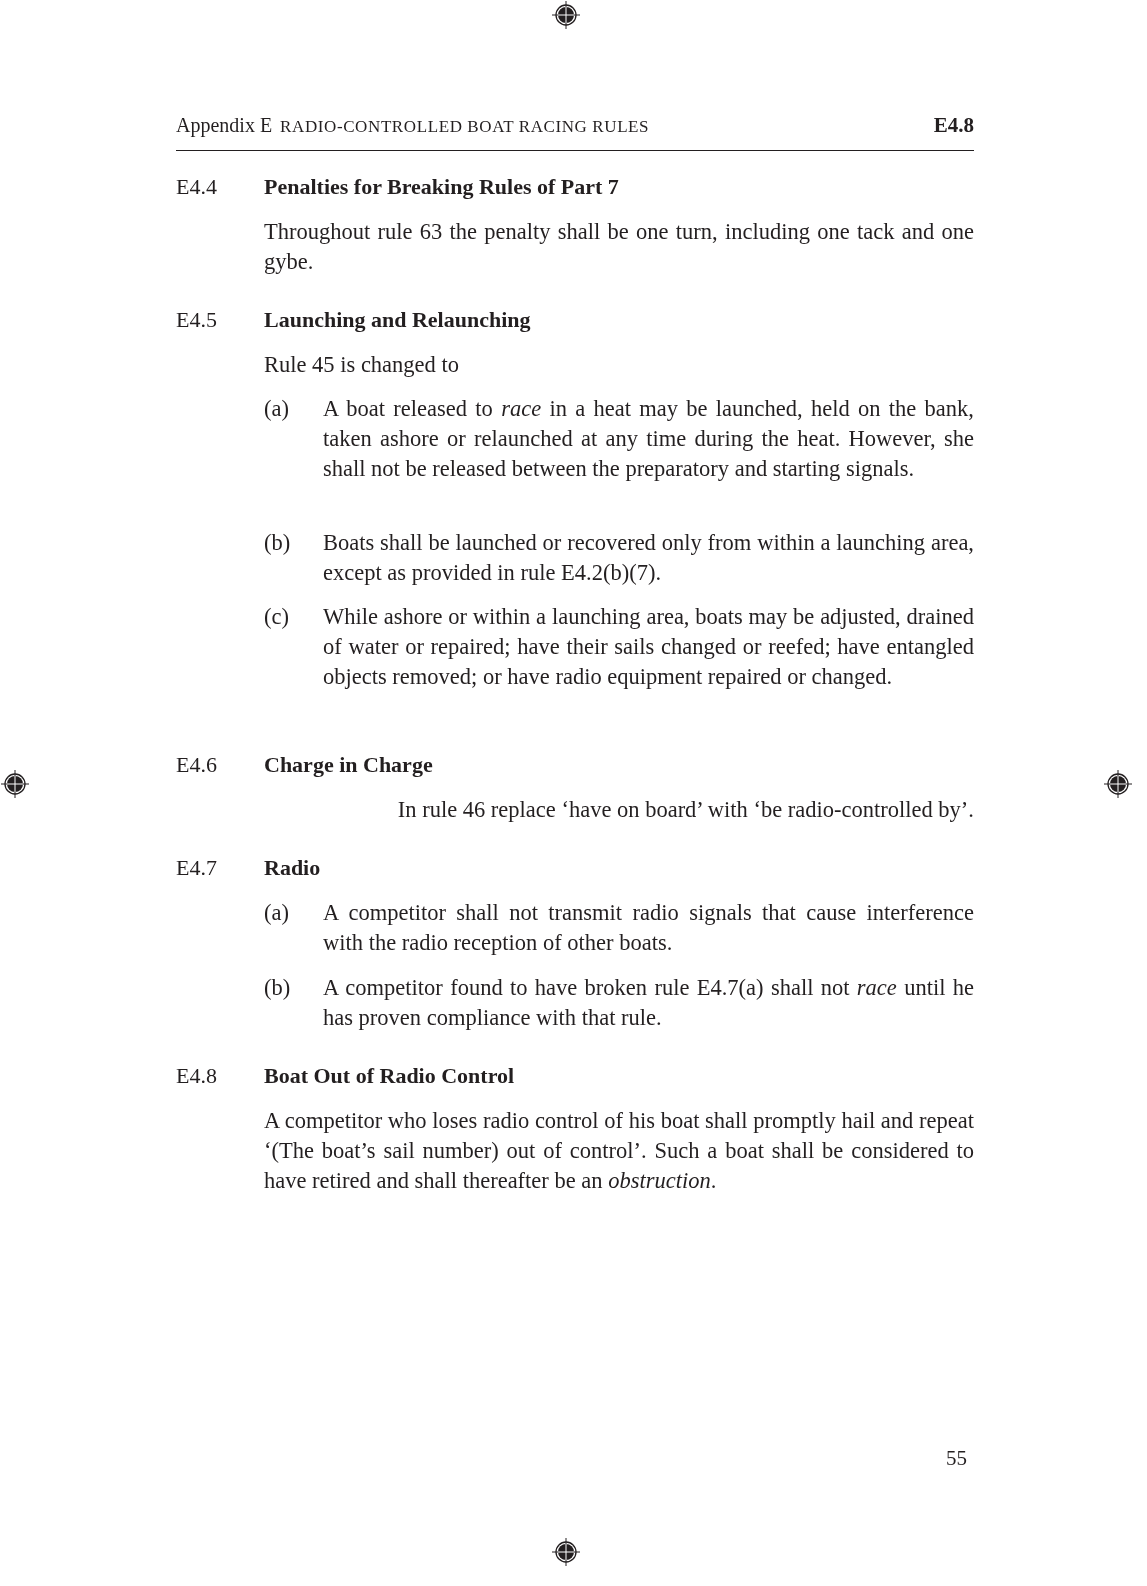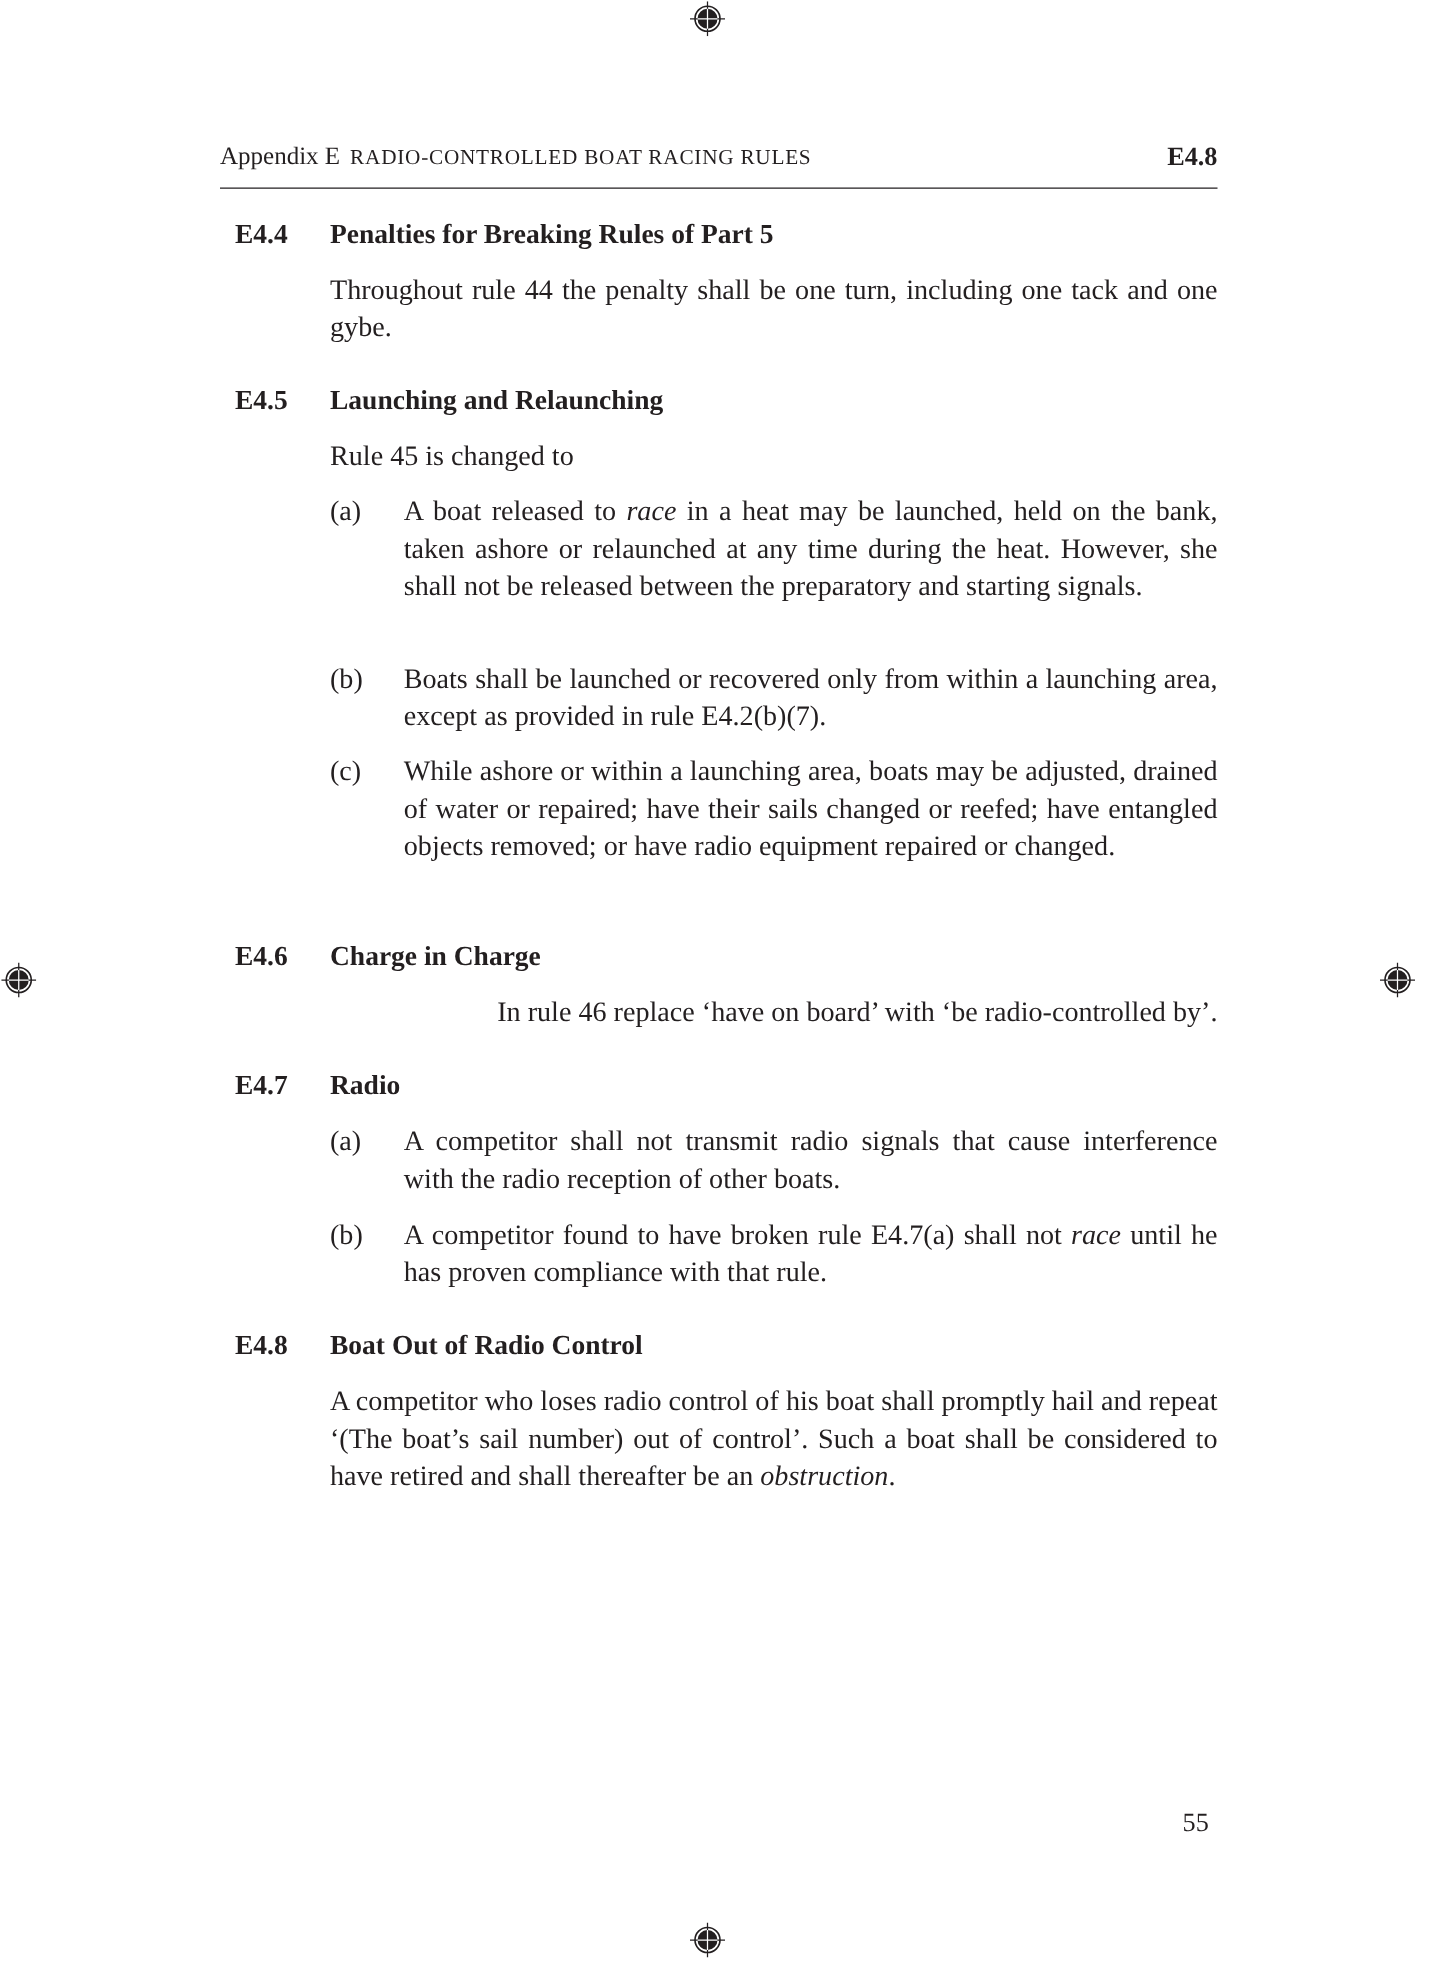--- a/index.html
+++ b/index.html
@@ -6,21 +6,21 @@
   body { width: 1147px; height: 1586px; position: relative; overflow: hidden;
          font-family: "DejaVu Serif", "Liberation Serif", serif; color: #231f20; }
   .page { position: absolute; left: 0; top: 0; width: 1147px; height: 1128px; }
   .regmark { position: absolute; width: 28px; height: 28px; }
   .running-head { position: absolute; left: 176px; top: 113px; width: 798px; height: 37px;
                   border-bottom: 1.5px solid #231f20; font-family: "Liberation Serif", serif; }
   .rh-left { position: absolute; left: 0; top: 1px; font-size: 20px; letter-spacing: 0; }
   .rh-left .sc { font-size: 17px; letter-spacing: 0.6px; margin-left: 8px; }
   .rh-right { position: absolute; right: 0; top: 0; font-size: 21px; font-weight: bold; }
   .section { position: absolute; left: 176px; width: 798px; font-family: "Liberation Serif", serif; }
-  .sec-num { position: absolute; left: 12px; top: 0; font-size: 22px; font-weight: bold; }
+  .sec-num { position: absolute; left: 0; top: 0; font-size: 22px; font-weight: normal; }
   .sec-title { position: absolute; left: 88px; top: 0; font-size: 22px; font-weight: bold; }
   .para { position: absolute; left: 88px; width: 710px; font-size: 22.5px; line-height: 30px; text-align: justify; }
   .item { position: absolute; left: 88px; width: 710px; font-size: 22.5px; line-height: 30px; }
   .item-label { position: absolute; left: 0; top: 0; }
   .item-text { position: absolute; left: 59px; width: 651px; text-align: justify; }
   .pagenum { position: absolute; left: 946px; top: 1446px; font-size: 21px; font-family: "Liberation Serif", serif; }
   i { font-style: italic; }
 </style>
 </head>
 <body>
@@ -63,22 +63,22 @@
 
   <div class="running-head">
     <div class="rh-left">
       <span>Appendix E</span><span class="sc">RADIO-CONTROLLED BOAT RACING RULES</span>
     </div>
     <div class="rh-right">E4.8</div>
   </div>
 
   <div class="section" style="top:174px;">
     <div class="sec-num">E4.4</div>
-    <div class="sec-title">Penalties for Breaking Rules of Part 5</div>
-    <div class="para" style="top:43px;">Throughout rule 44 the penalty shall be one turn, including one tack and one gybe.</div>
+    <div class="sec-title">Penalties for Breaking Rules of Part 7</div>
+    <div class="para" style="top:43px;">Throughout rule 63 the penalty shall be one turn, including one tack and one gybe.</div>
   </div>
 
   <div class="section" style="top:307px;">
     <div class="sec-num">E4.5</div>
     <div class="sec-title">Launching and Relaunching</div>
     <div class="para" style="top:43px;">Rule 45 is changed to</div>
 
     <div class="item" style="top:87px;">
       <span class="item-label">(a)</span>
       <div class="item-text"><span>A boat released to </span><i>race</i><span> in a heat may be launched, held on the bank, taken ashore or relaunched at any time during the heat. However, she shall not be released between the preparatory and starting signals.</span></div>

